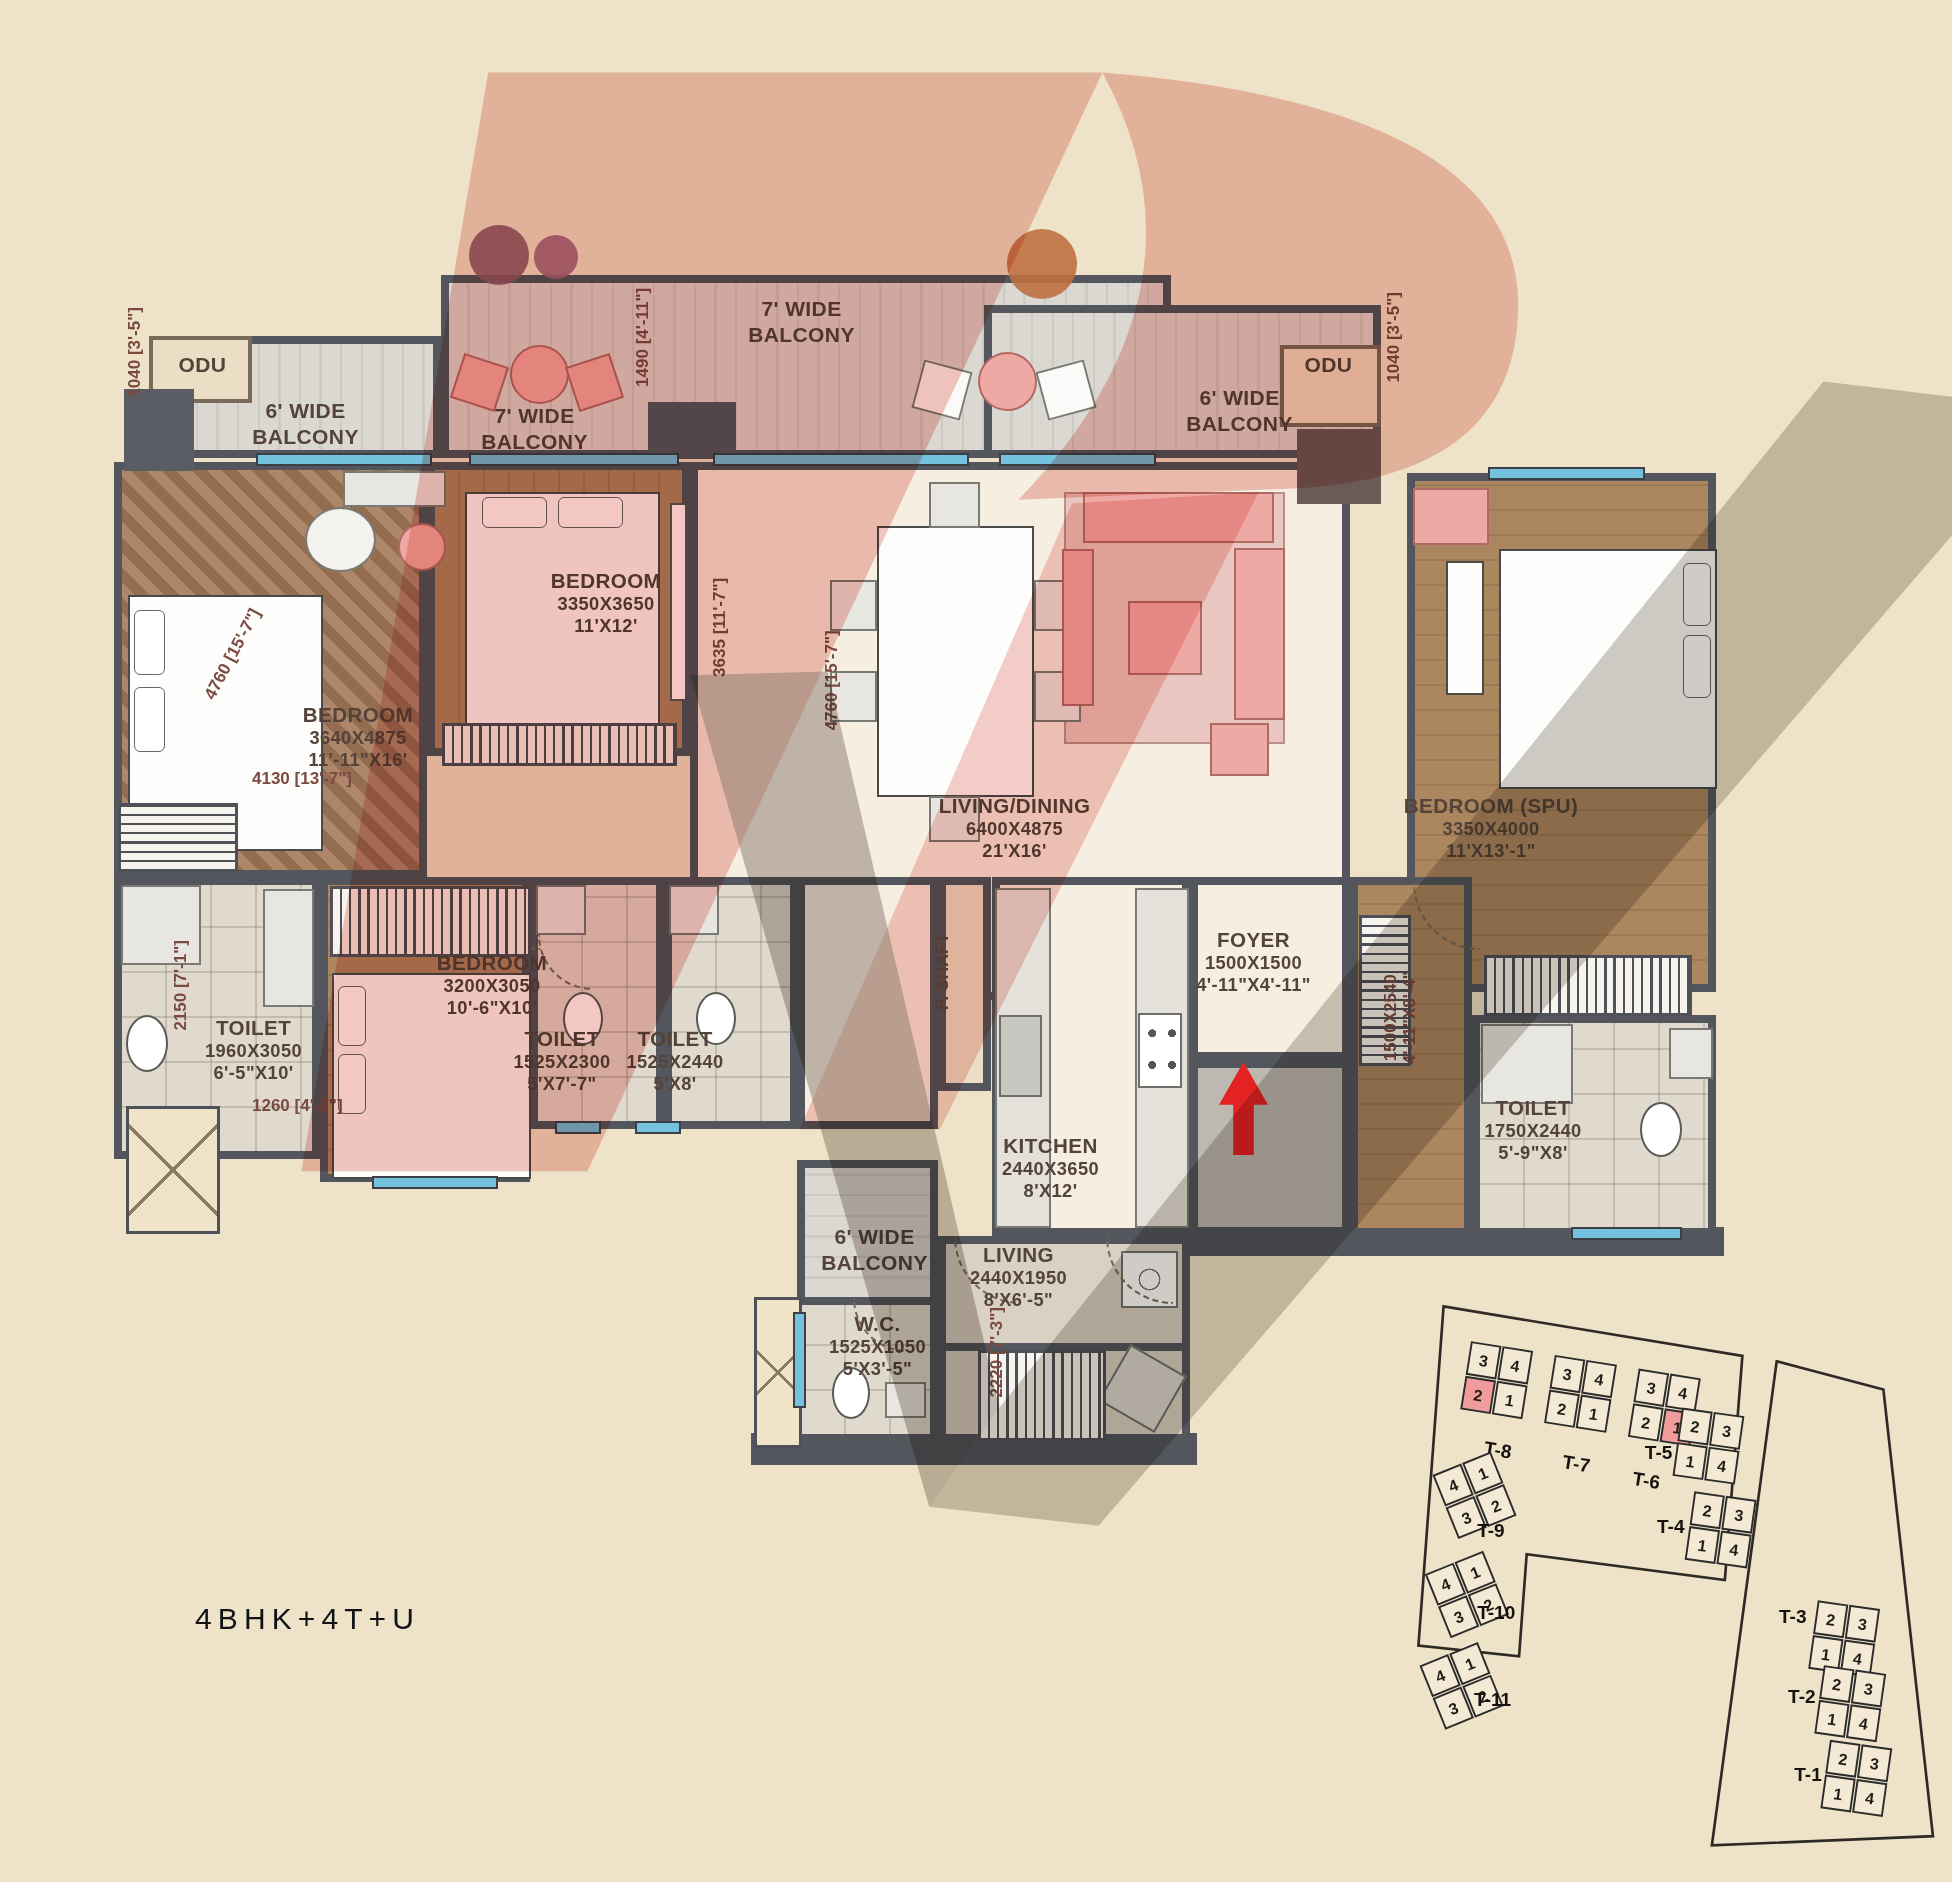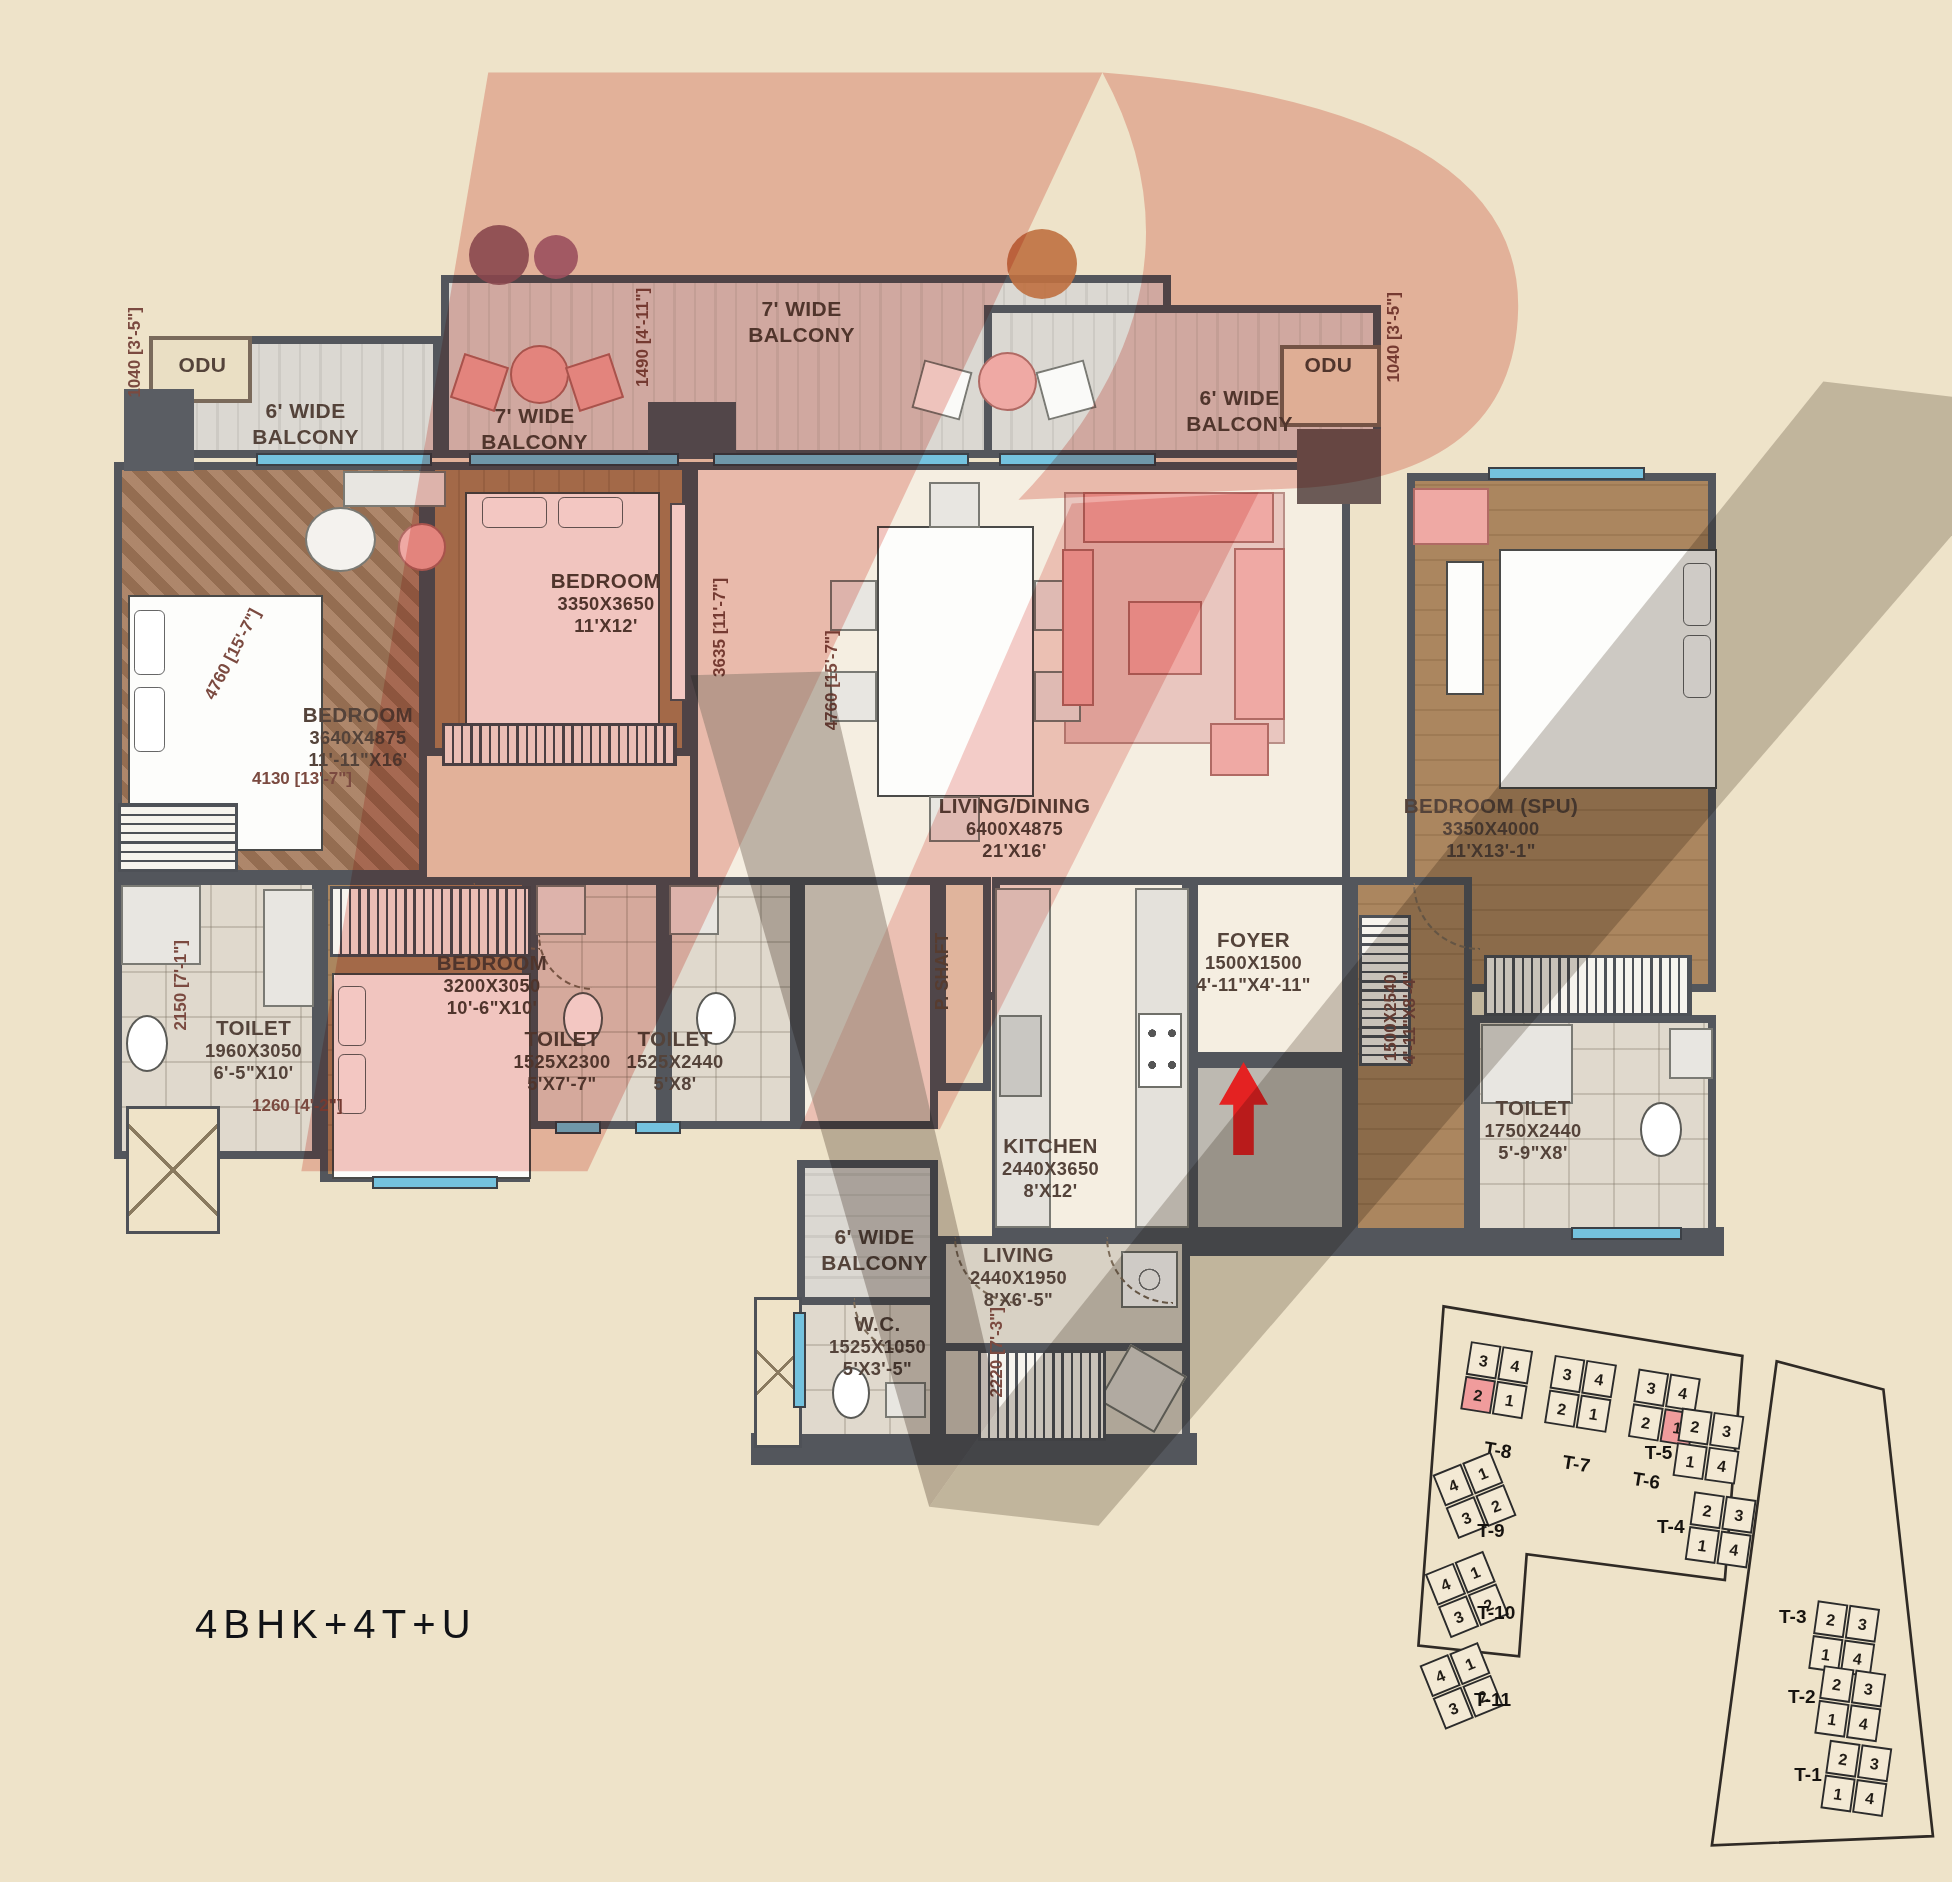--- a/index.html
+++ b/index.html
@@ -34,21 +34,21 @@
   .round{border-radius:50%;}
   .planter{position:absolute;border-radius:50%;z-index:26;opacity:.9;}
   .xbox{position:absolute;background:#EFE3C8;border:3.1px solid #4E5157;z-index:14;
         background-image:linear-gradient(45deg,transparent calc(50% - 1.5px),#8A7A5F calc(50% - 1.5px),#8A7A5F calc(50% + 1.5px),transparent calc(50% + 1.5px)),
                          linear-gradient(-45deg,transparent calc(50% - 1.5px),#8A7A5F calc(50% - 1.5px),#8A7A5F calc(50% + 1.5px),transparent calc(50% + 1.5px));}
   .arc{position:absolute;border:2.3px dashed #7B6A57;border-radius:0 0 0 100%;border-top:none;border-right:none;z-index:18;}
   .wallbar{position:absolute;background:#53565C;z-index:9;}
   .wm{position:absolute;left:0;top:0;mix-blend-mode:multiply;z-index:40;pointer-events:none;}
   .title{position:absolute;left:195px;top:1591px;z-index:45;color:#101216;}
   .title .t1{font-size:50px;font-weight:700;letter-spacing:13.7px;}
-  .title .t2{font-size:40px;font-weight:400;letter-spacing:6.1px;margin-top:10.7px;}
+  .title .t2{font-size:30px;font-weight:400;letter-spacing:6.1px;margin-top:10.7px;}
   .keyplan{position:absolute;left:1407px;top:1285px;z-index:45;}
   .entry-arrow{position:absolute;left:1219px;top:1062px;width:49px;height:93px;background:#E42222;z-index:30;
         clip-path:polygon(50% 0,100% 46%,71% 46%,71% 100%,29% 100%,29% 46%,0 46%);}
   .pshaft-label{position:absolute;color:#5A4A3B;font-weight:bold;font-size:17.5px;z-index:30;transform:rotate(-90deg);transform-origin:center;white-space:nowrap;}
 </style>
 </head>
 <body>
 
 <div class="canvas">
 

